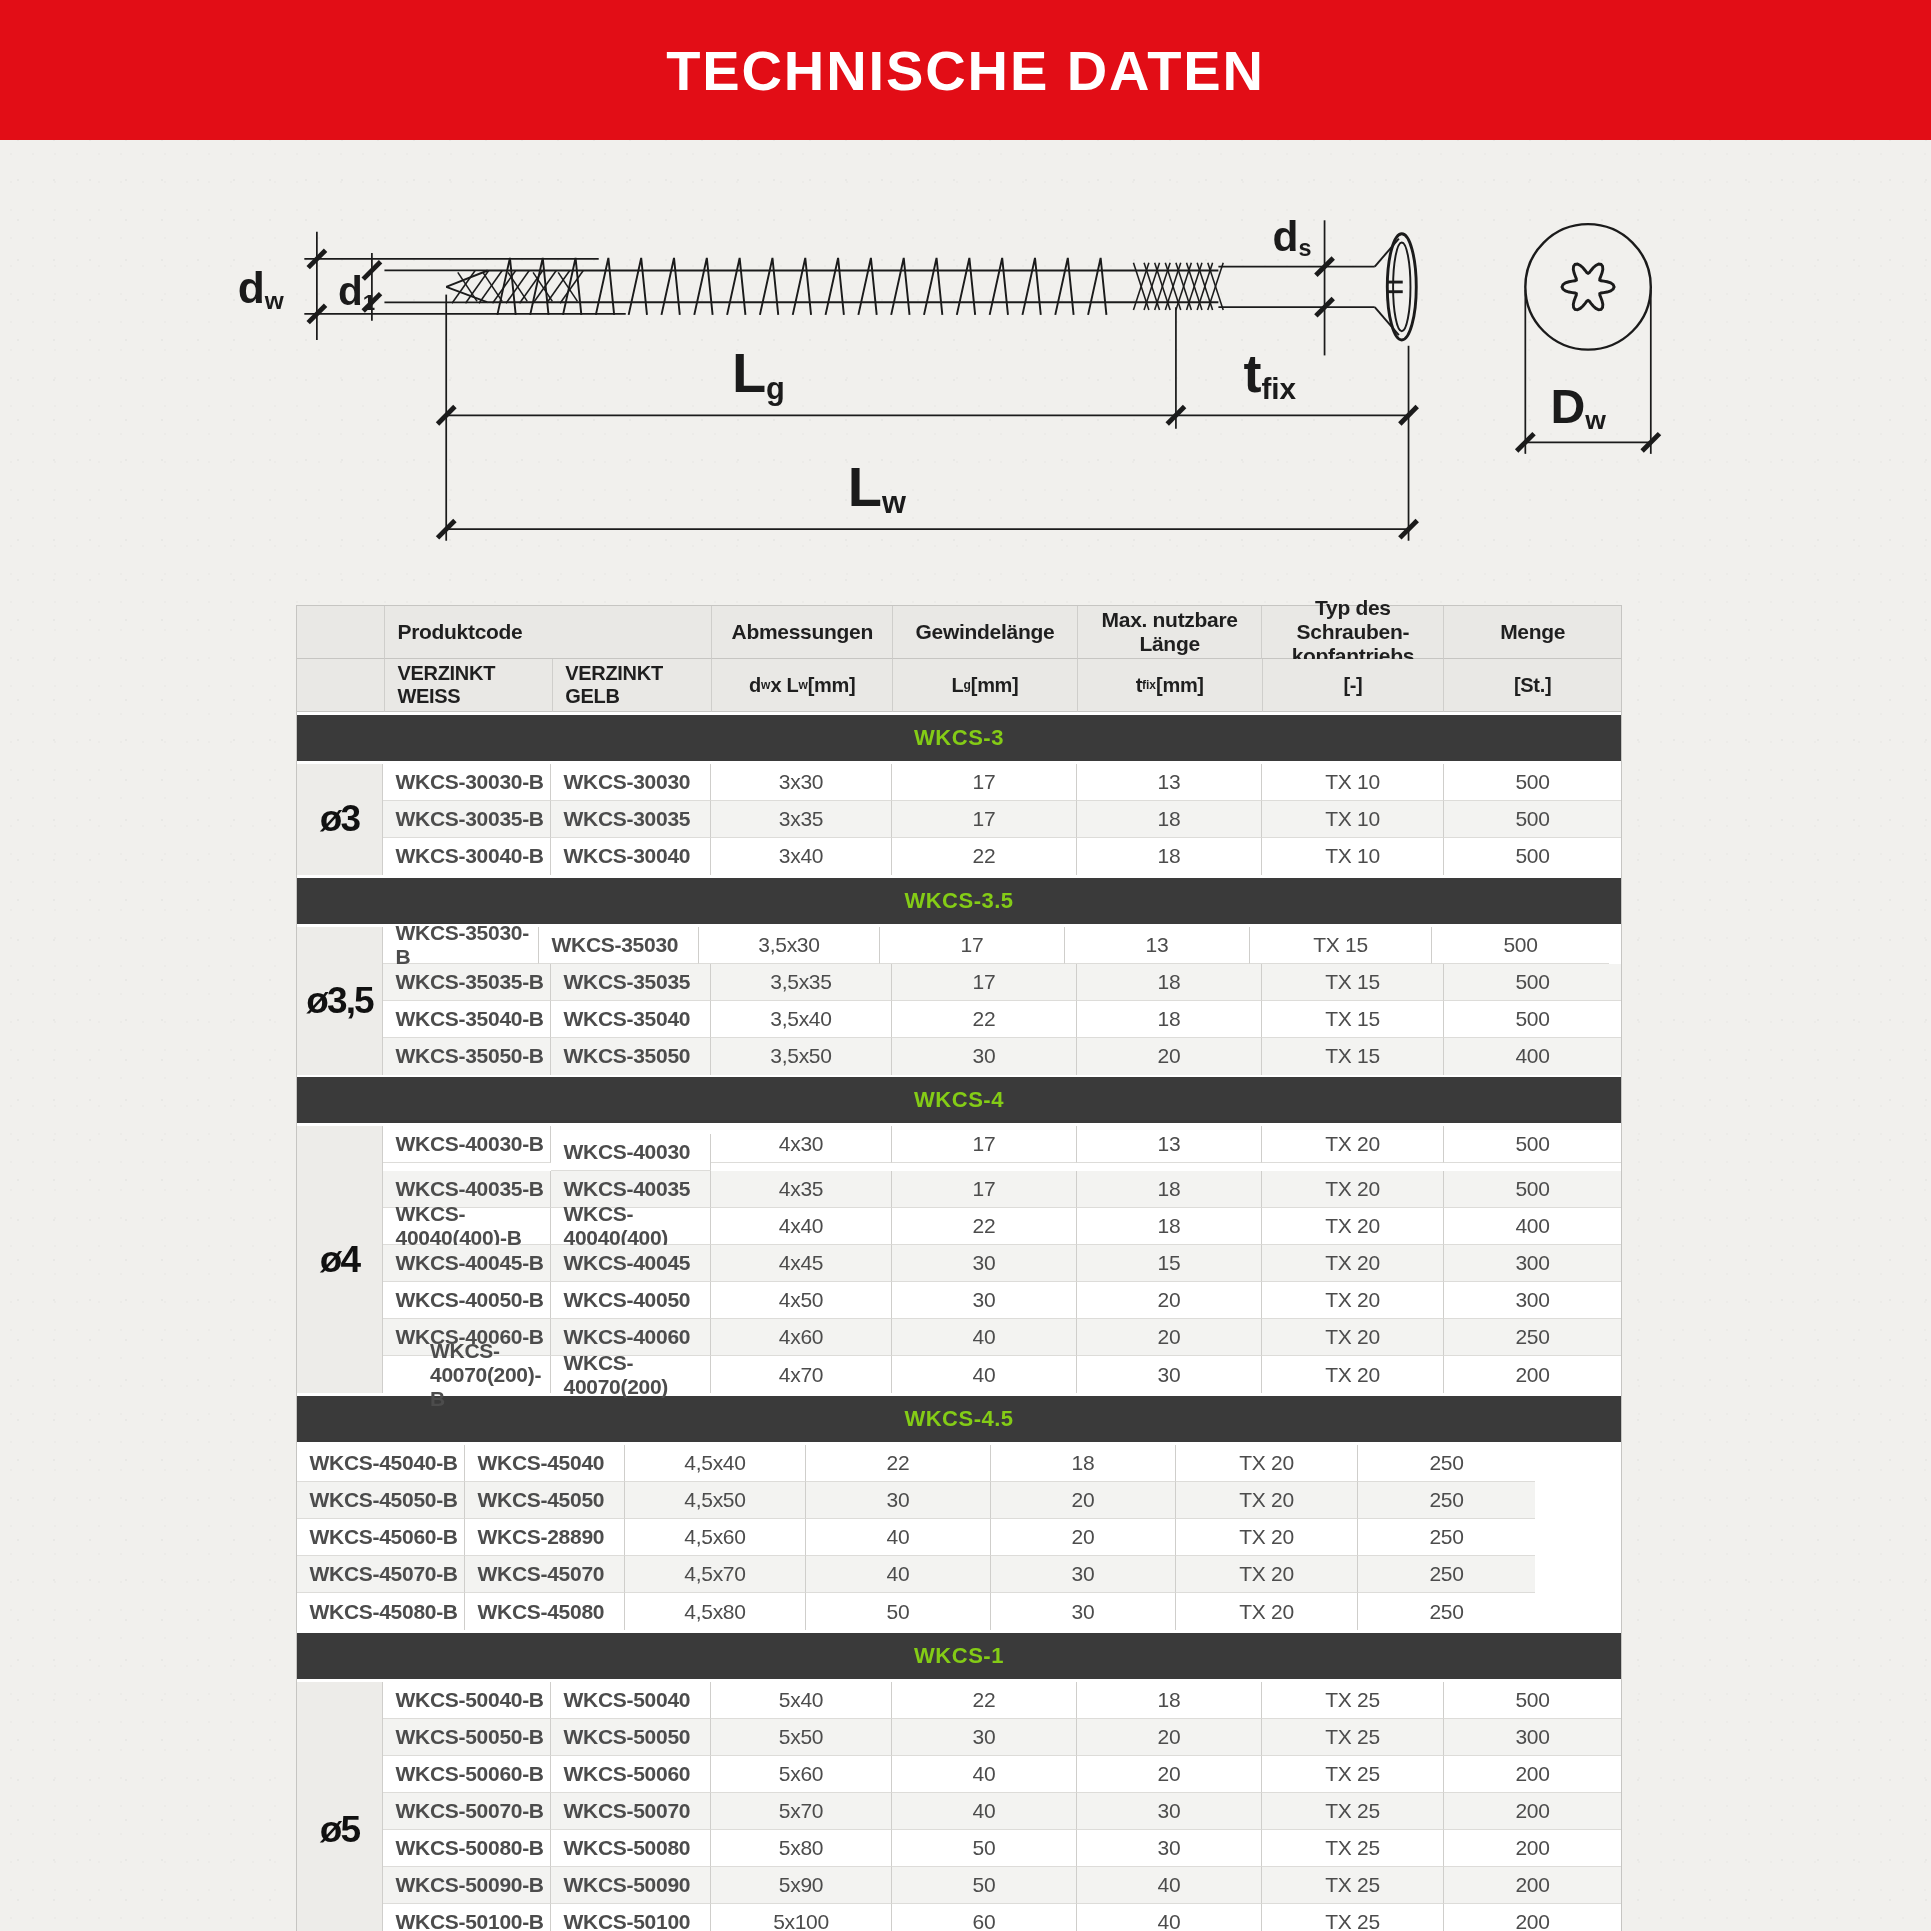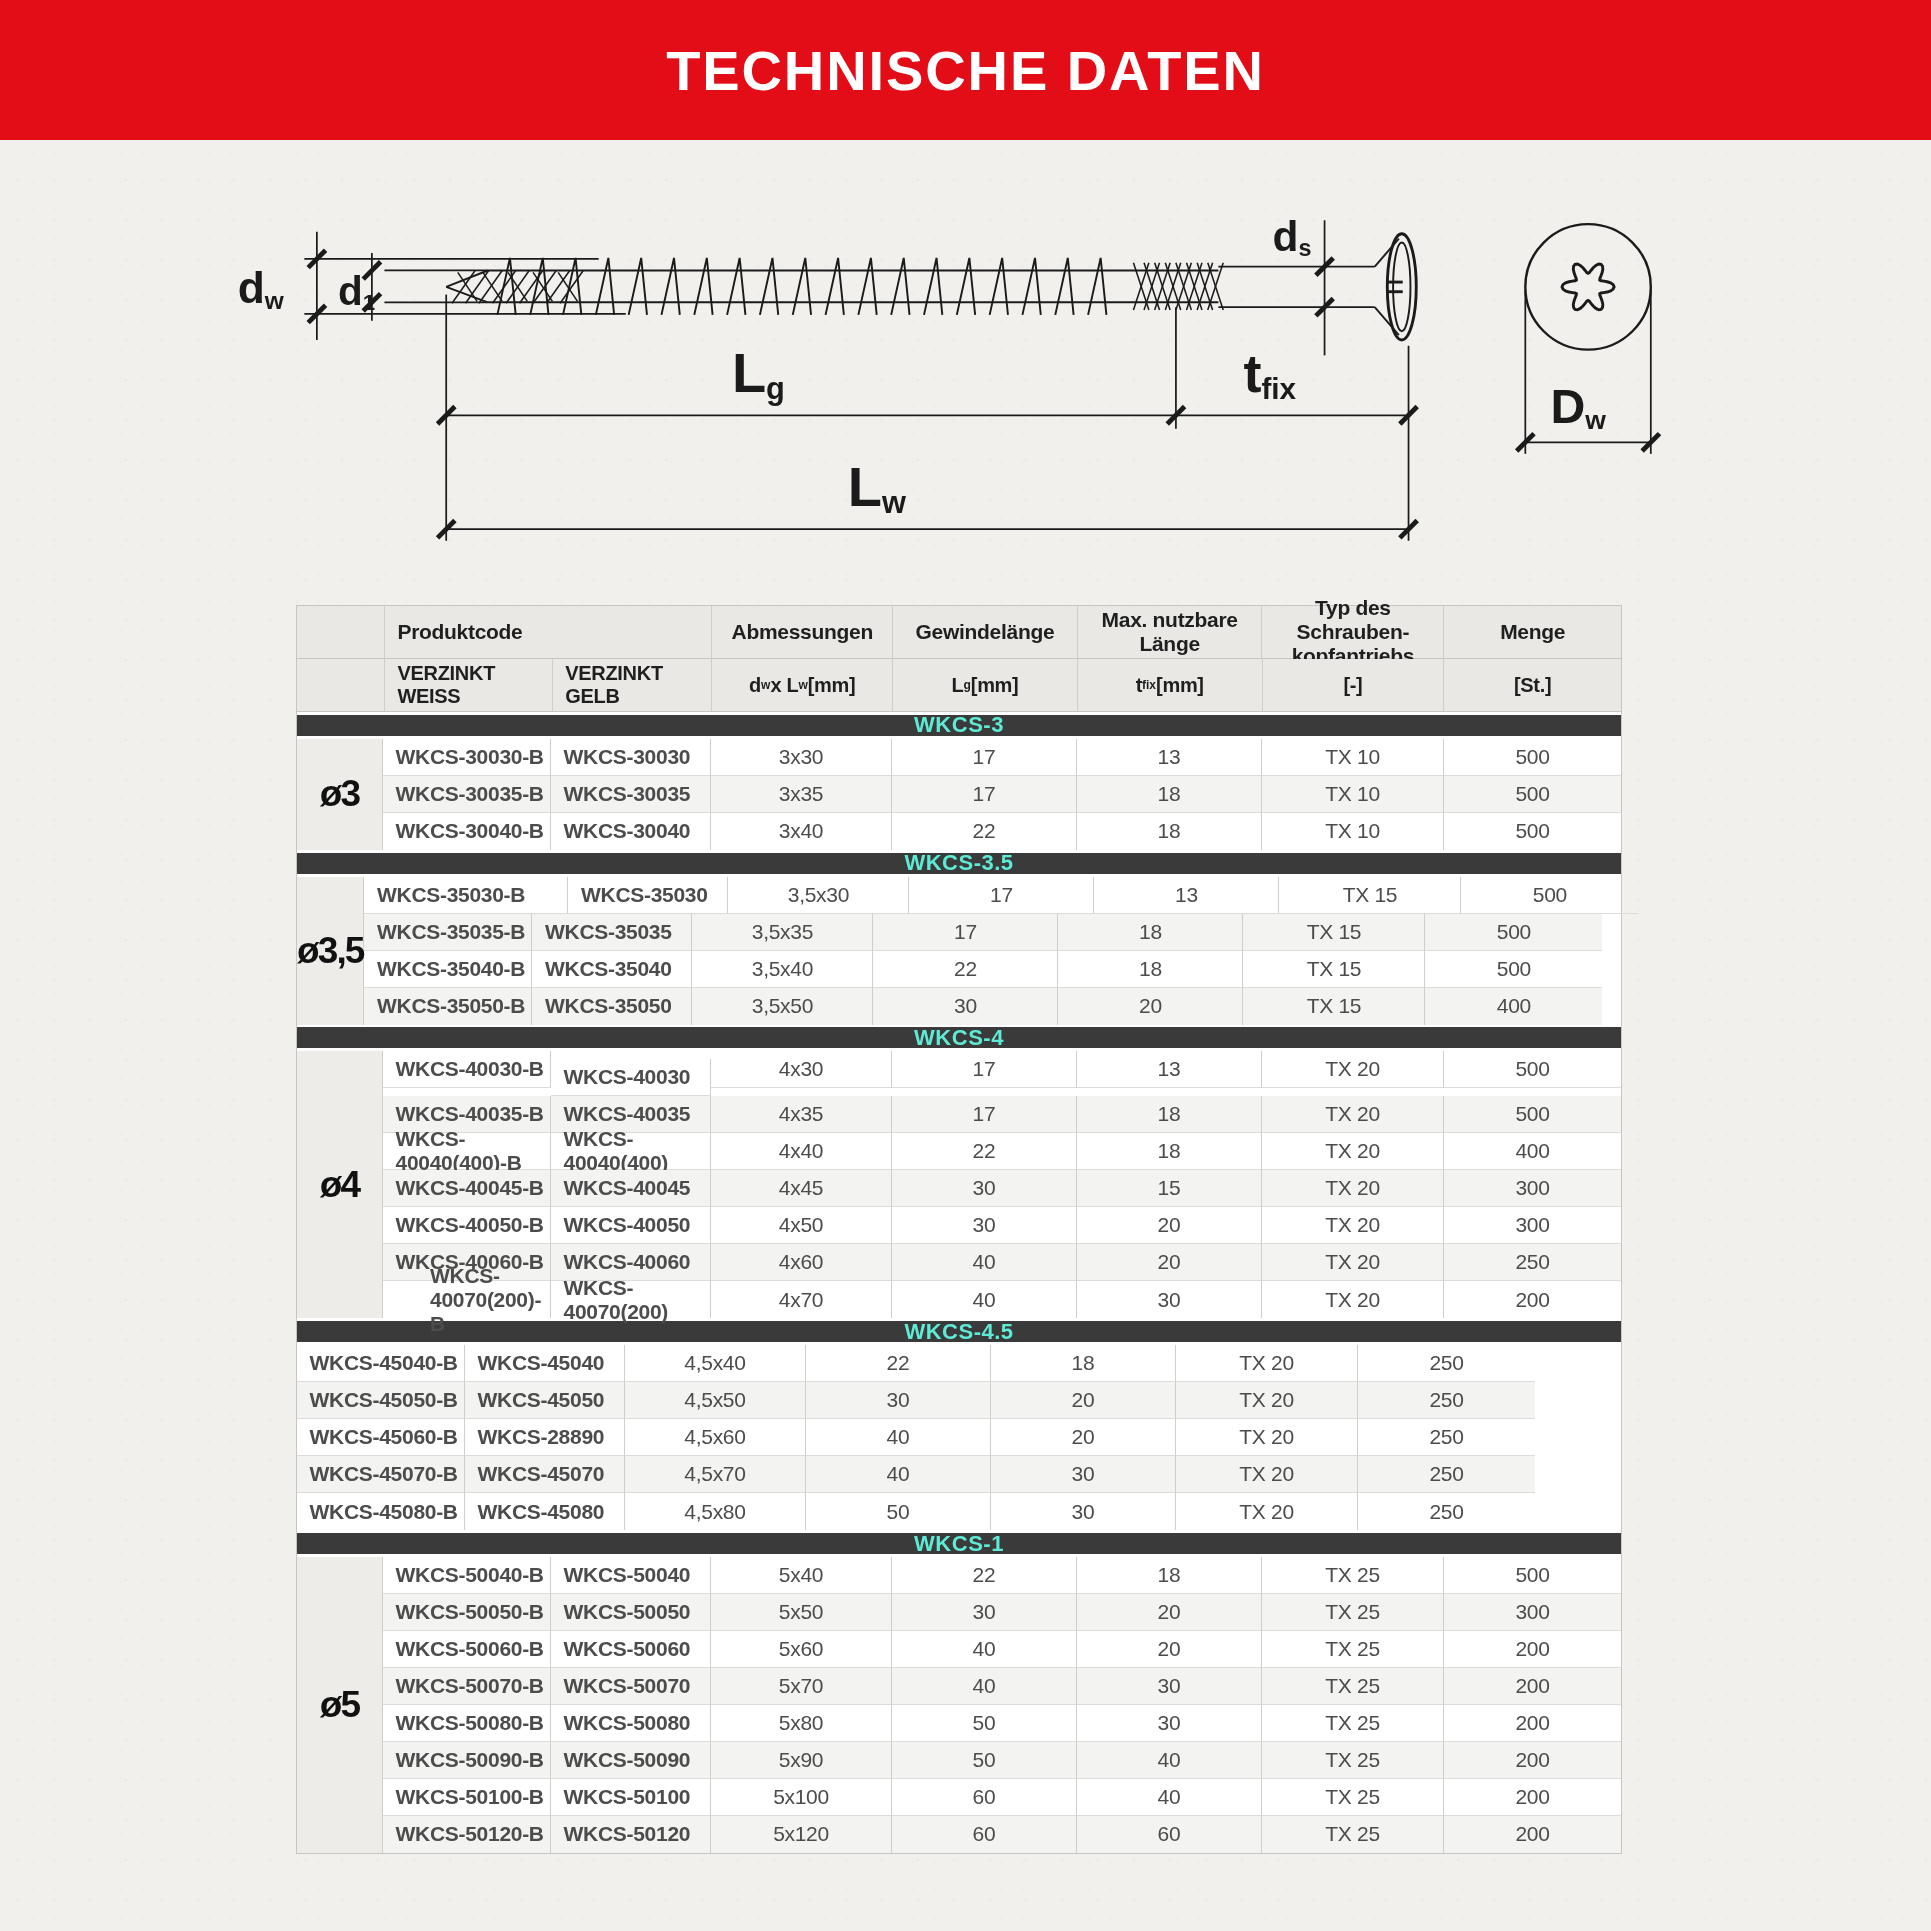--- a/index.html
+++ b/index.html
@@ -33,22 +33,22 @@
     box-sizing:border-box;border-right:1px solid #cfcecb;
     display:flex;align-items:center;justify-content:center;
     letter-spacing:-0.3px;
   }
   .cell:last-child{border-right:none;}
   .hrow1 .cell,.hrow2 .cell{background:#e9e8e5;border-bottom:1px solid #c6c5c2;}
   .hrow1 .cell{height:53px;font-weight:700;font-size:21px;color:#1f1f1f;text-align:center;line-height:1.15;}
   .hrow2 .cell{height:53px;font-weight:700;font-size:20px;color:#1f1f1f;}
   .left-al{justify-content:flex-start;padding-left:12.6px;text-align:left;}
   .groupbar{
-    background:#3a3a3a;color:#5eead4;font-weight:700;font-size:22px;letter-spacing:0.5px;
-    height:21px;margin:2.9px 0;display:flex;align-items:center;justify-content:center;
+    background:#3a3a3a;color:#84cc16;font-weight:700;font-size:22px;letter-spacing:0.5px;
+    height:46px;margin:2.9px 0;display:flex;align-items:center;justify-content:center;
   }
   .sectionbody{display:flex;}
   .diacell{
     width:88px;box-sizing:border-box;background:#edecе9;background:#edece9;
     border-right:1px solid #cfcecb;display:flex;align-items:center;justify-content:center;
     font-weight:700;font-size:37px;color:#111;letter-spacing:-1.9px;
   }
   .rows{flex:1;}
   .drow{display:flex;}
   .drow .cell{height:37px;border-bottom:1px solid #dddcd9;font-size:21px;color:#4c4c4c;}
@@ -243,21 +243,21 @@
           <div class="cell" style="width: 182px;">TX 10</div>
           <div class="cell" style="width: 177px;">500</div>
         </div>
       </div>
     </div>
     <div class="groupbar">WKCS-3.5</div>
     <div class="sectionbody">
       <div class="diacell">ø3,5</div>
       <div class="rows">
         <div class="drow">
-          <div class="cell left-al codecell" style="width: 204px;">WKCS-35030-B</div>
+          <div class="cell left-al codecell" style="width: 156px;">WKCS-35030-B</div>
           <div class="cell left-al codecell" style="width: 160px;">WKCS-35030</div>
           <div class="cell" style="width: 181px;">3,5x30</div>
           <div class="cell" style="width: 185px;">17</div>
           <div class="cell" style="width: 185px;">13</div>
           <div class="cell" style="width: 182px;">TX 15</div>
           <div class="cell" style="width: 177px;">500</div>
         </div>
         <div class="drow alt">
           <div class="cell left-al codecell" style="width: 168px;">WKCS-35035-B</div>
           <div class="cell left-al codecell" style="width: 160px;">WKCS-35035</div>

